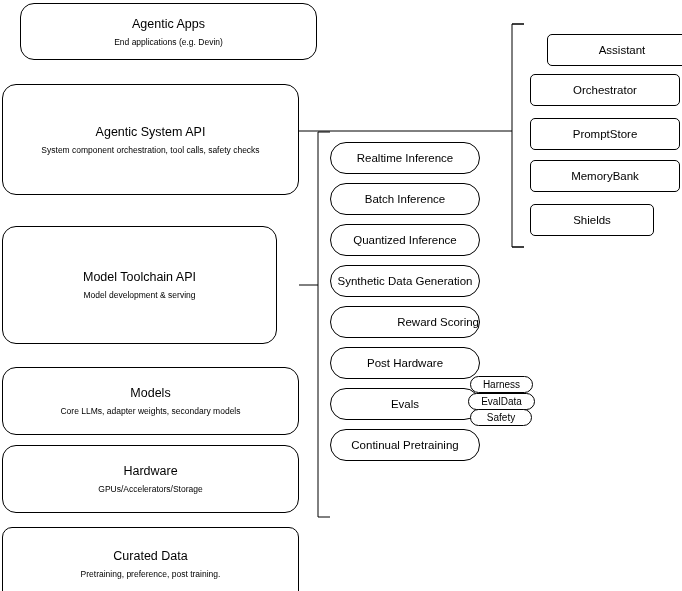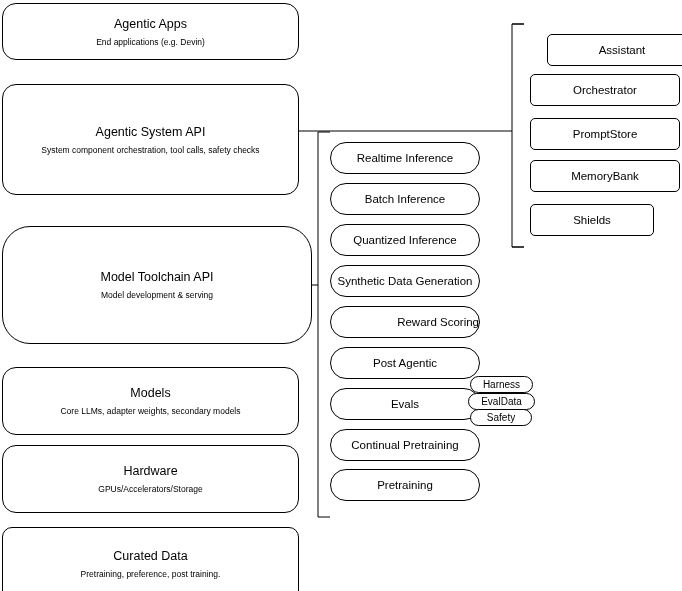--- a/index.html
+++ b/index.html
@@ -77,31 +77,31 @@
     <path d="M 512 131 L 512 24 L 524 24" fill="none" stroke="#000000" stroke-width="1"></path>
     <path d="M 512 131 L 512 247 L 524 247" fill="none" stroke="#000000" stroke-width="1"></path>
     <path d="M 512 24 L 524 24" fill="none" stroke="#000000" stroke-width="1"></path>
     <path d="M 512 247 L 524 247" fill="none" stroke="#000000" stroke-width="1"></path>
 
     <path d="M 299 285 L 318 285" fill="none" stroke="#000000" stroke-width="1"></path>
     <path d="M 318 285 L 318 132 L 330 132" fill="none" stroke="#000000" stroke-width="1"></path>
     <path d="M 318 285 L 318 517 L 330 517" fill="none" stroke="#000000" stroke-width="1"></path>
   </svg>
 
-  <div class="node layer" style="left:2px; top:3px; width:297px; height:57px;">
+  <div class="node layer" style="left:20px; top:3px; width:297px; height:57px;">
     <div class="title">Agentic Apps</div>
     <div class="sub">End applications (e.g. Devin)</div>
   </div>
 
   <div class="node layer" style="left:2px; top:84px; width:297px; height:111px;">
     <div class="title">Agentic System API</div>
     <div class="sub">System component orchestration, tool calls, safety checks</div>
   </div>
 
-  <div class="node layer" style="left:2px; top:226px; width:310px; height:118px;border-radius:28px;">
+  <div class="node layer" style="left:2px; top:226px; width:275px; height:118px;">
     <div class="title">Model Toolchain API</div>
     <div class="sub">Model development &amp; serving</div>
   </div>
 
   <div class="node layer" style="left:2px; top:367px; width:297px; height:68px;">
     <div class="title">Models</div>
     <div class="sub">Core LLMs, adapter weights, secondary models</div>
   </div>
 
   <div class="node layer" style="left:2px; top:445px; width:297px; height:68px;">
@@ -123,30 +123,27 @@
   <div class="node api-node" style="left:330px; top:265px; width:150px; height:32px;">
     <span>Synthetic Data Generation</span>
   </div>
   <div class="node api-node" style="left:330px; top:224px; width:150px; height:32px;">
     <span>Quantized Inference</span>
   </div>
   <div class="node api-node" style="left:330px; top:306px; width:150px; height:32px;align-items:flex-end;">
     <span>Reward Scoring</span>
   </div>
   <div class="node api-node" style="left:330px; top:347px; width:150px; height:32px;">
-    <span>Post Agentic</span>
+    <span>Post Hardware</span>
   </div>
   <div class="node api-node" style="left:330px; top:388px; width:150px; height:32px;">
     <span>Evals</span>
   </div>
   <div class="node api-node" style="left:330px; top:429px; width:150px; height:32px;">
     <span>Continual Pretraining</span>
-  </div>
-  <div class="node api-node" style="left:330px; top:469px; width:150px; height:32px;">
-    <span>Pretraining</span>
   </div>
 
   <div class="node pill" style="left:470px; top:376px; width:63px; height:17px;">
     <span>Harness</span>
   </div>
   <div class="node pill" style="left:468px; top:393px; width:67px; height:17px;">
     <span>EvalData</span>
   </div>
   <div class="node pill" style="left:470px; top:409px; width:62px; height:17px;">
     <span>Safety</span>

